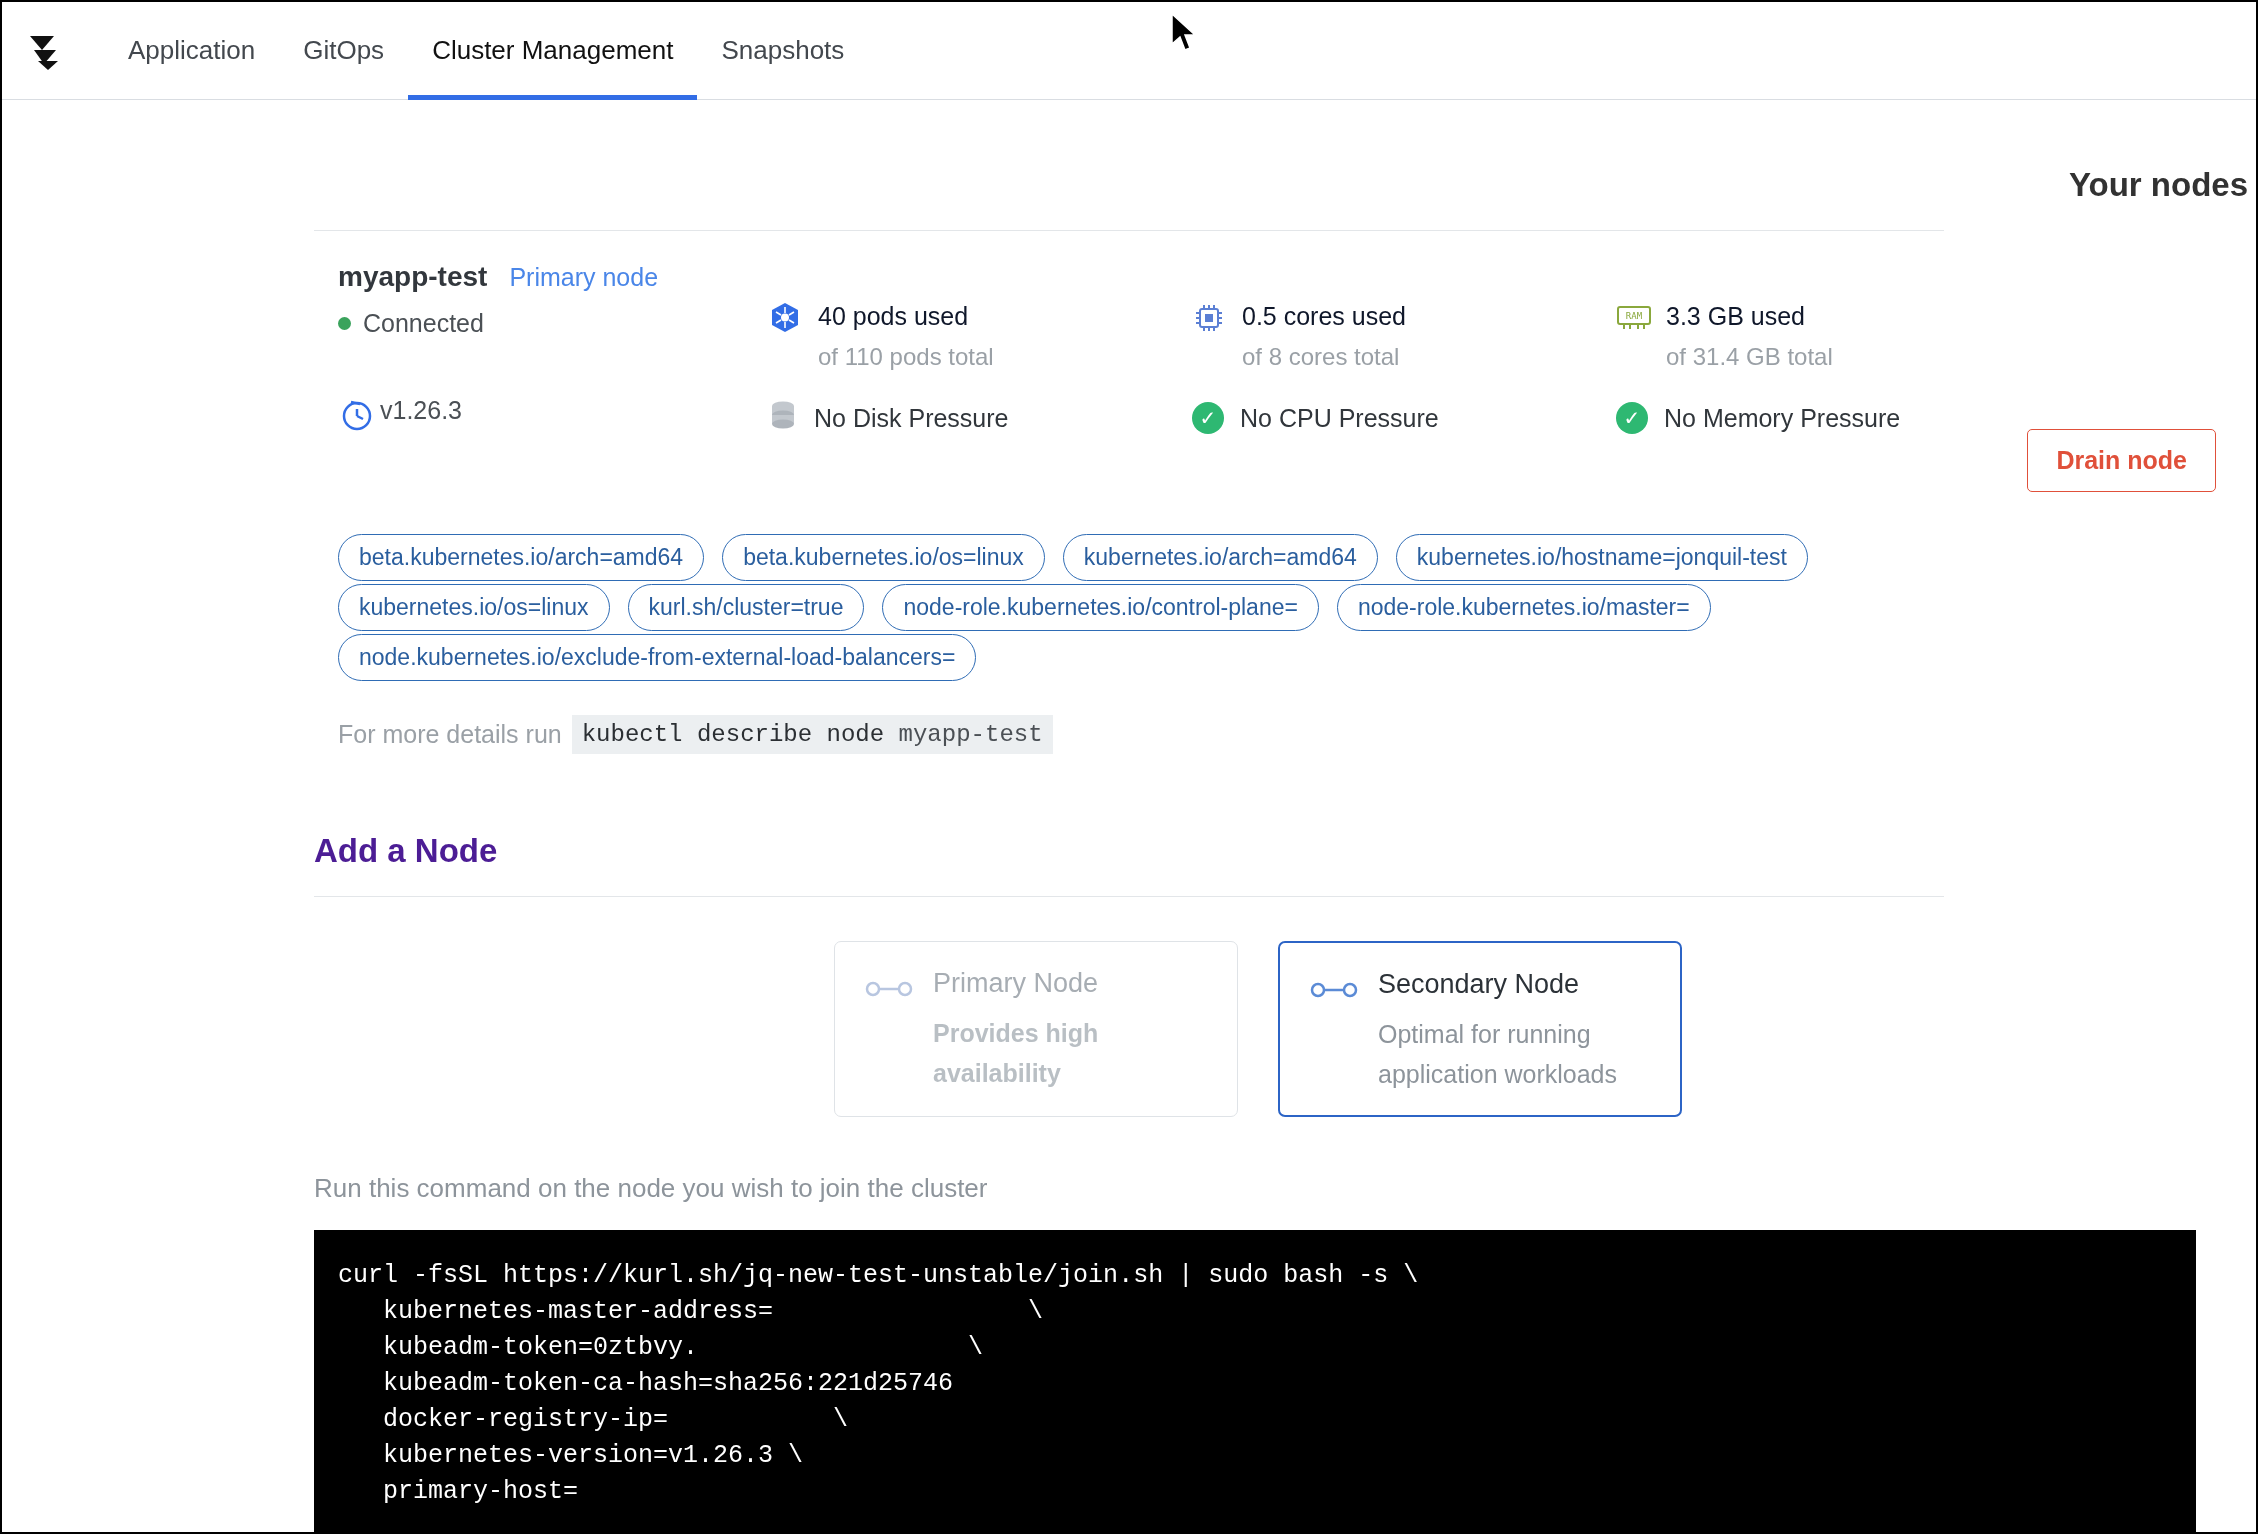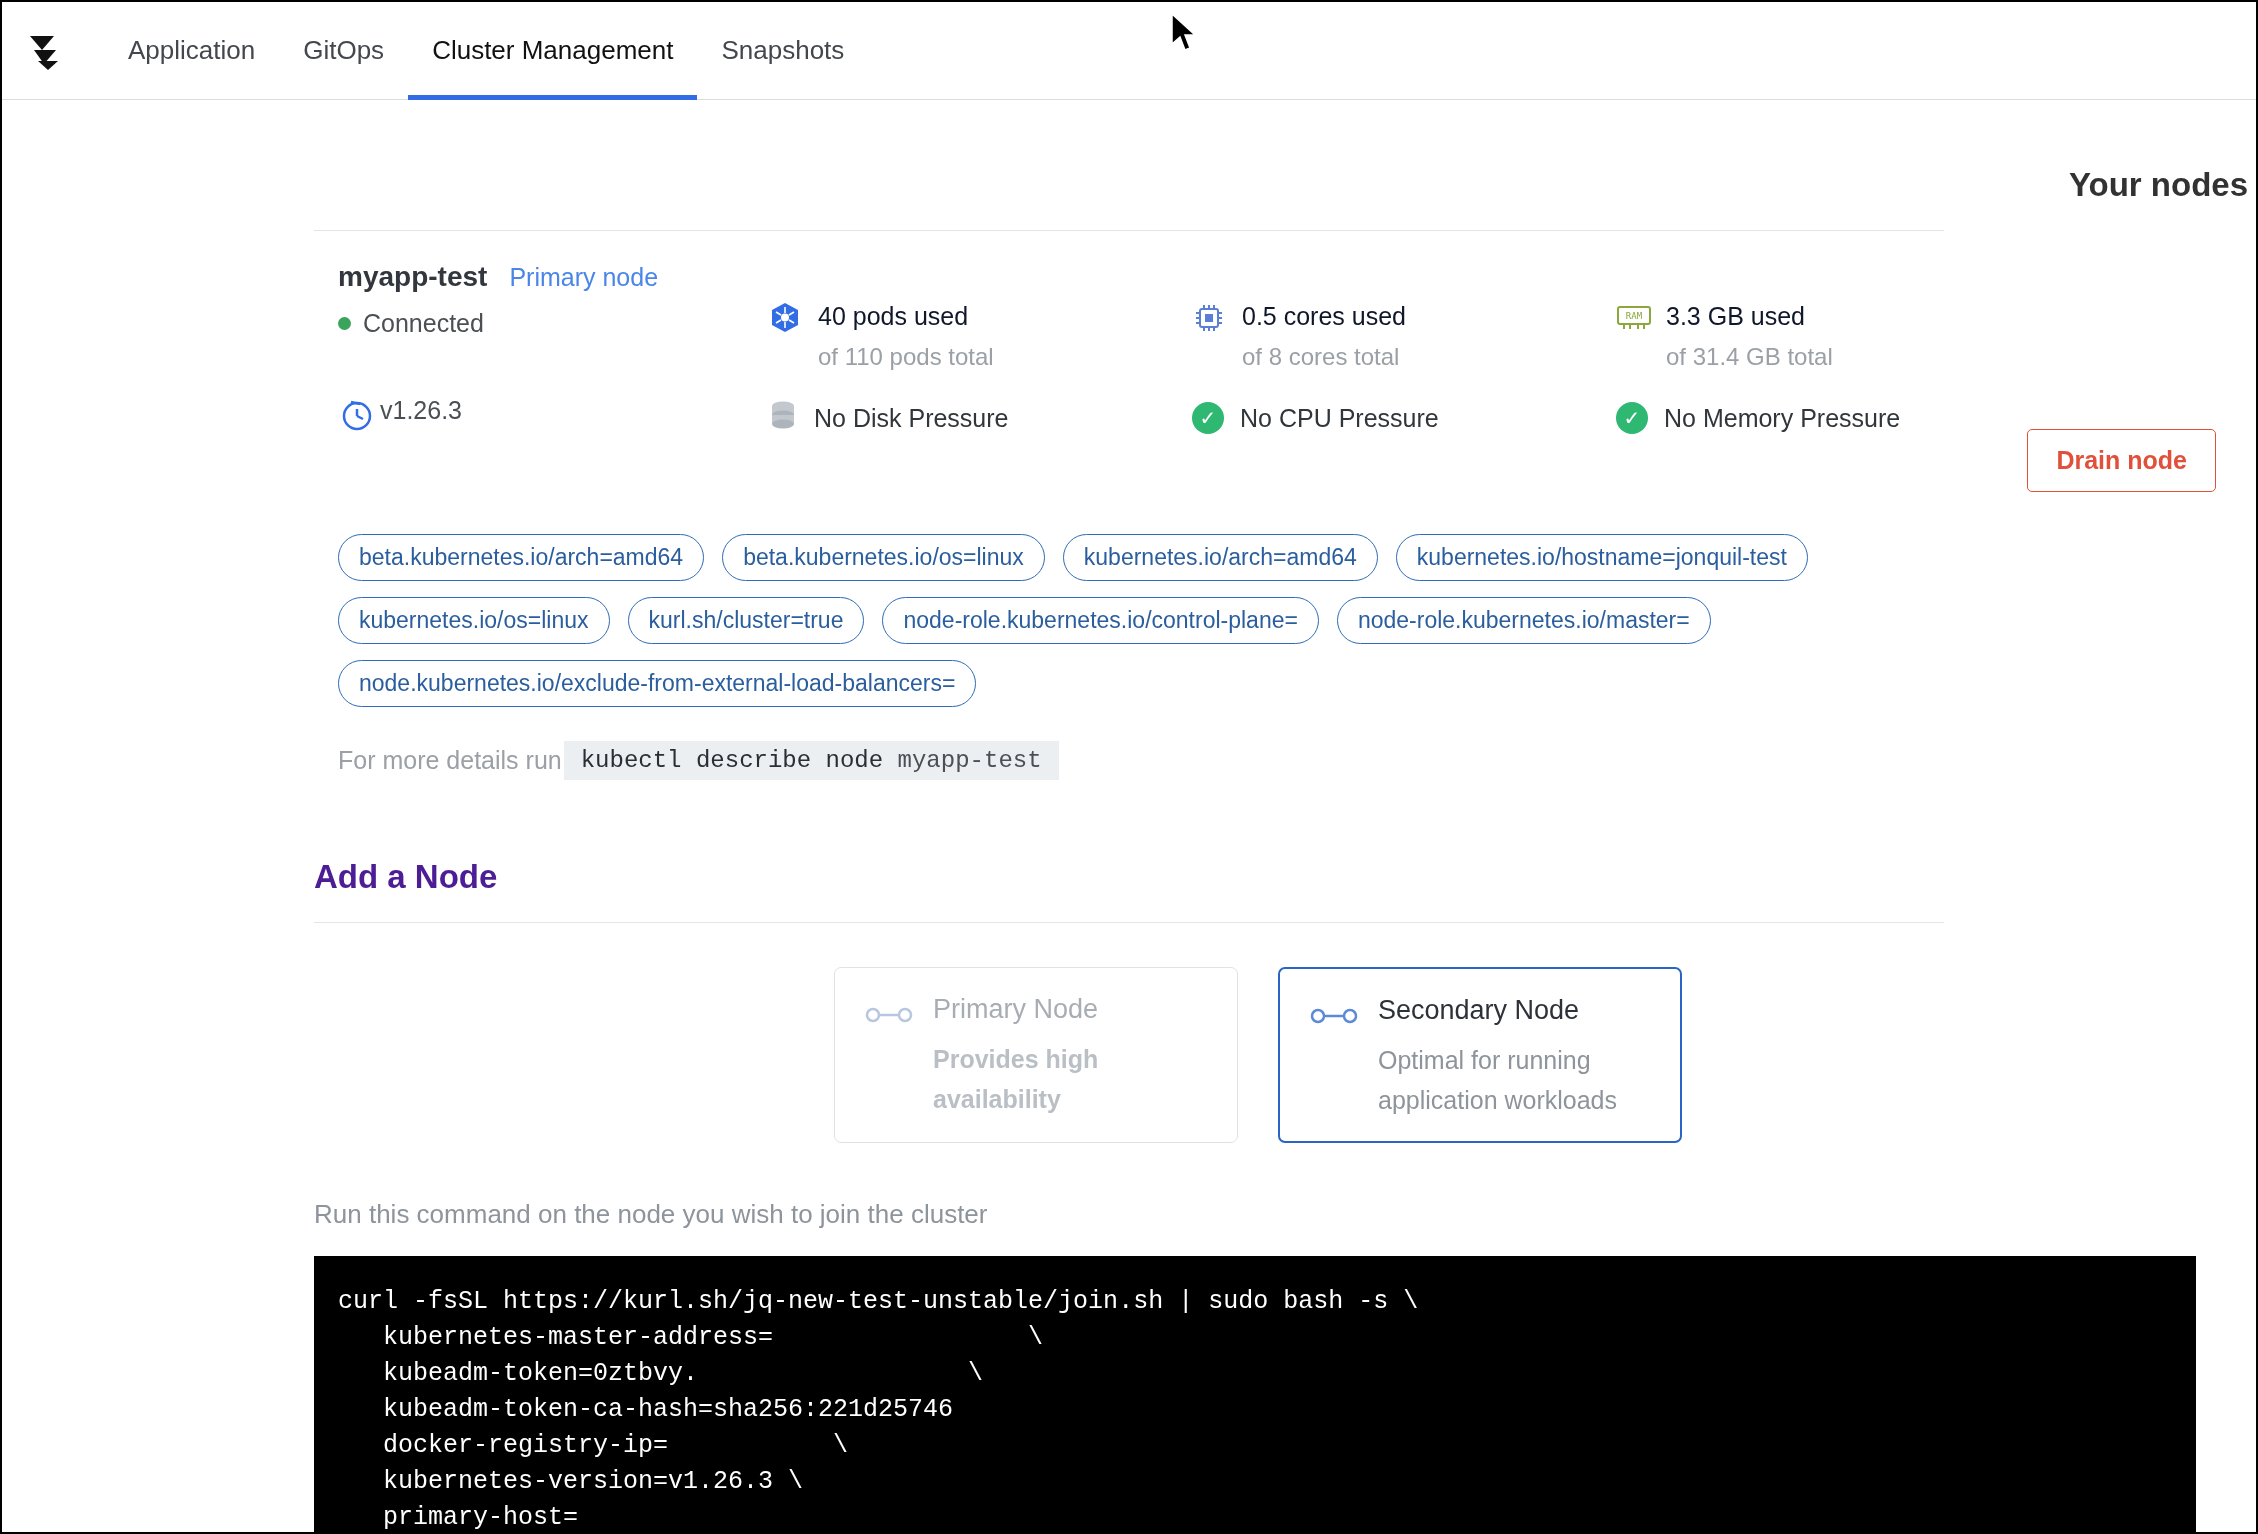--- a/index.html
+++ b/index.html
@@ -109,21 +109,21 @@
   }
   .pressure { width: 424px; display: flex; align-items: center; gap: 16px; font-size: 25px; color: #31363b; }
 
   .check {
     width: 32px; height: 32px; border-radius: 50%;
     background: #2eb872; color: #fff;
     display: flex; align-items: center; justify-content: center;
     font-size: 20px; flex: none;
   }
 
-  .tags { margin-top: 196px; display: flex; flex-wrap: wrap; gap: 16px 18px; width: 1580px; }
+  .tags { margin-top: 196px; display: flex; flex-wrap: wrap; gap: 3px 18px; width: 1580px; }
   .tag {
     border: 1px solid #2f6cb5;
     border-radius: 28px;
     color: #2a5e9e;
     font-size: 23px;
     padding: 9px 20px;
     background: #fff;
     white-space: nowrap;
   }
 
@@ -142,23 +142,23 @@
 
   .details-line {
     margin-top: 34px;
     display: flex; align-items: center; gap: 0;
     font-size: 25px; color: #9aa0a6;
   }
   .kubecmd {
     background: #eceff1;
     font-family: "Liberation Mono", monospace;
     font-size: 24px;
-    padding: 6px 17px;
+    padding: 6px 10px;
     color: #2b2f33;
-    margin-left: 2px;
+    margin-left: 10px;
   }
   .kubecmd .node-arg { color: #4b5055; }
 
   
   .addnode-title {
     font-size: 33px; font-weight: bold; color: #4c1d95;
     margin: 78px 0 4px 312px;
   }
 
   .node-type-row {

